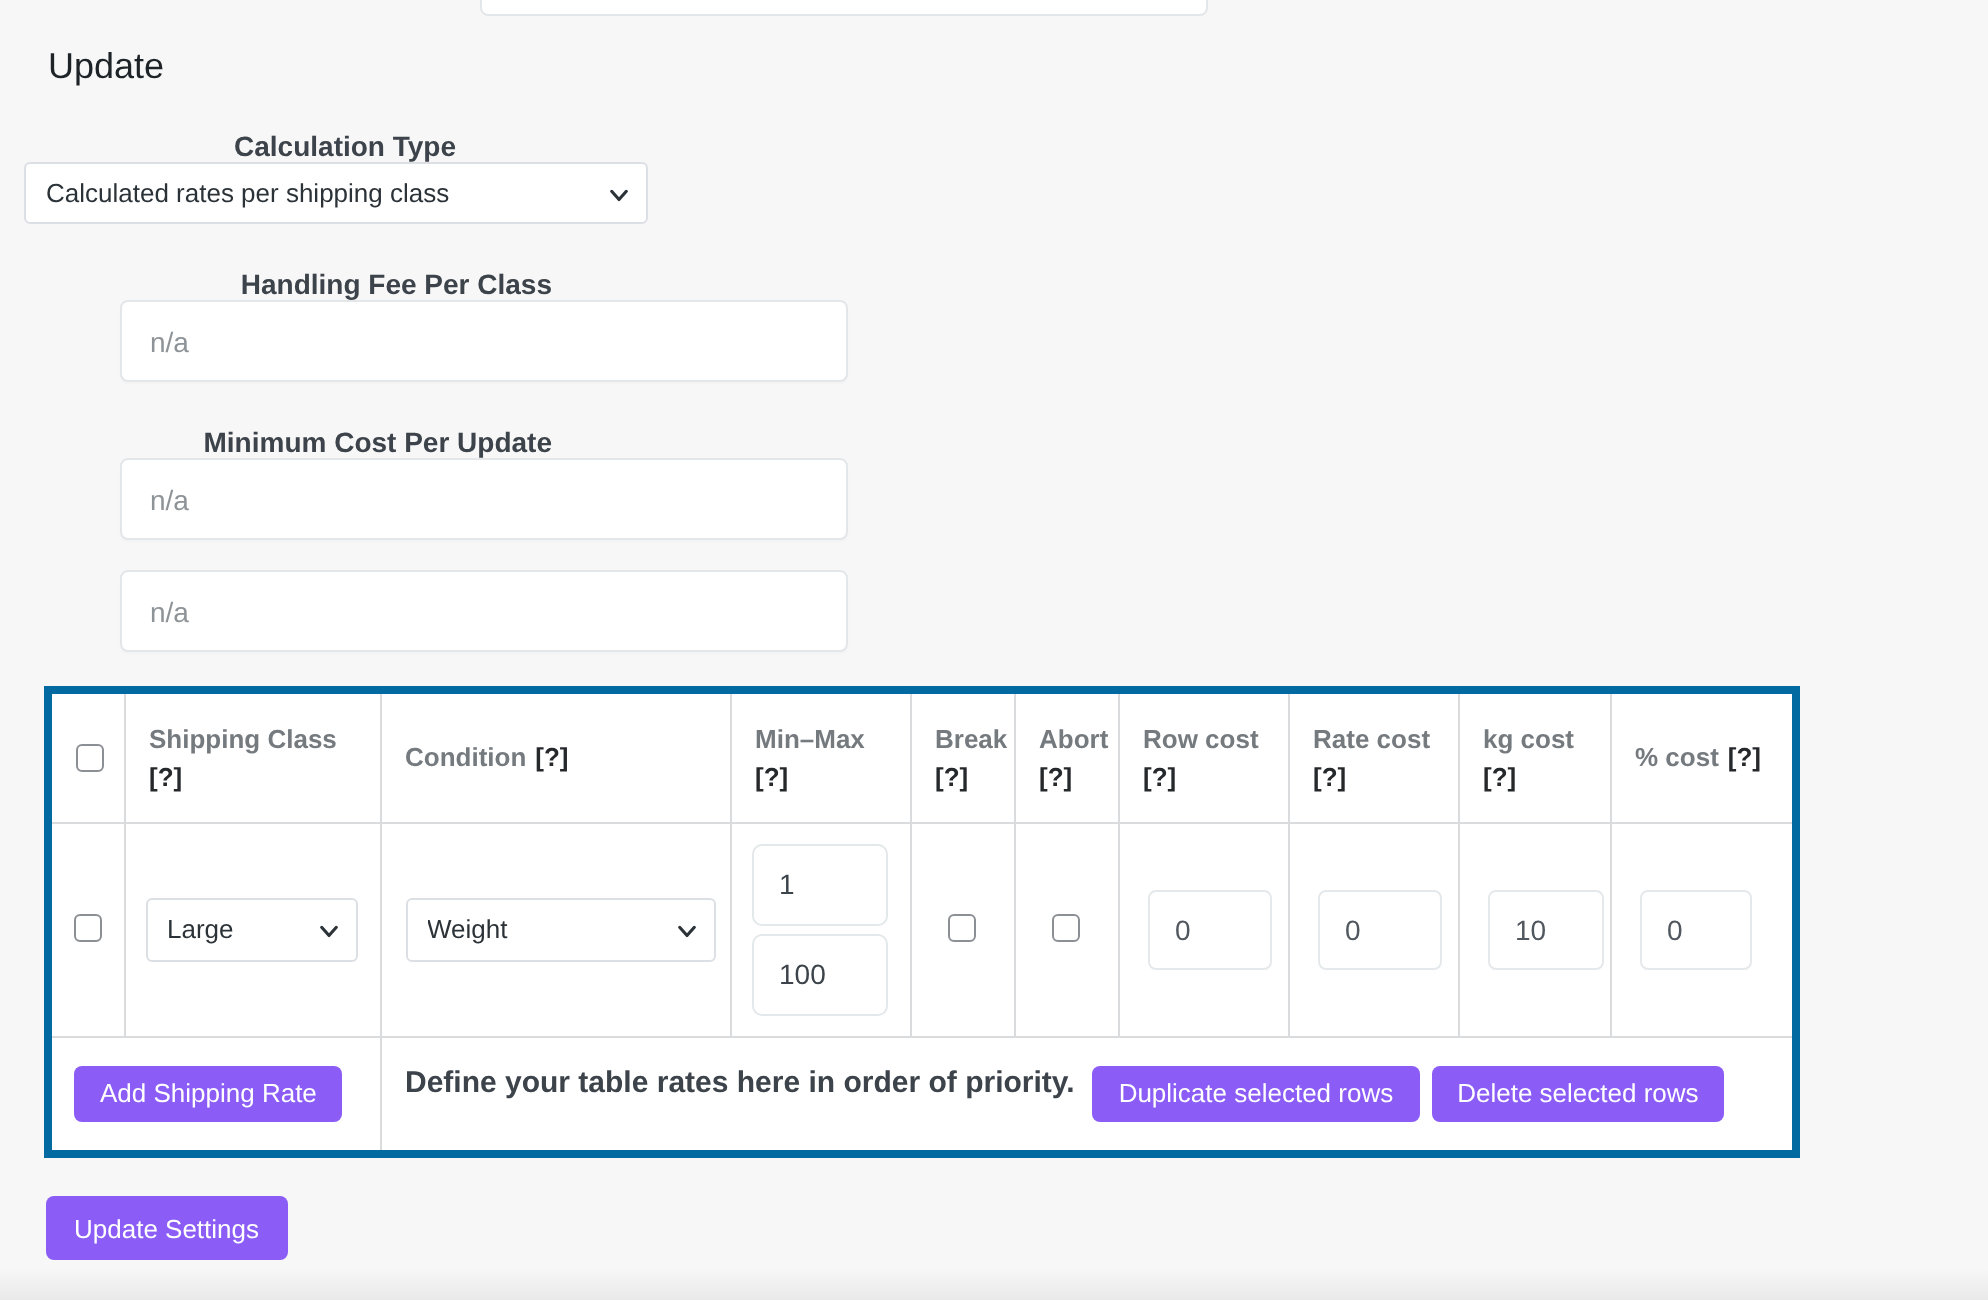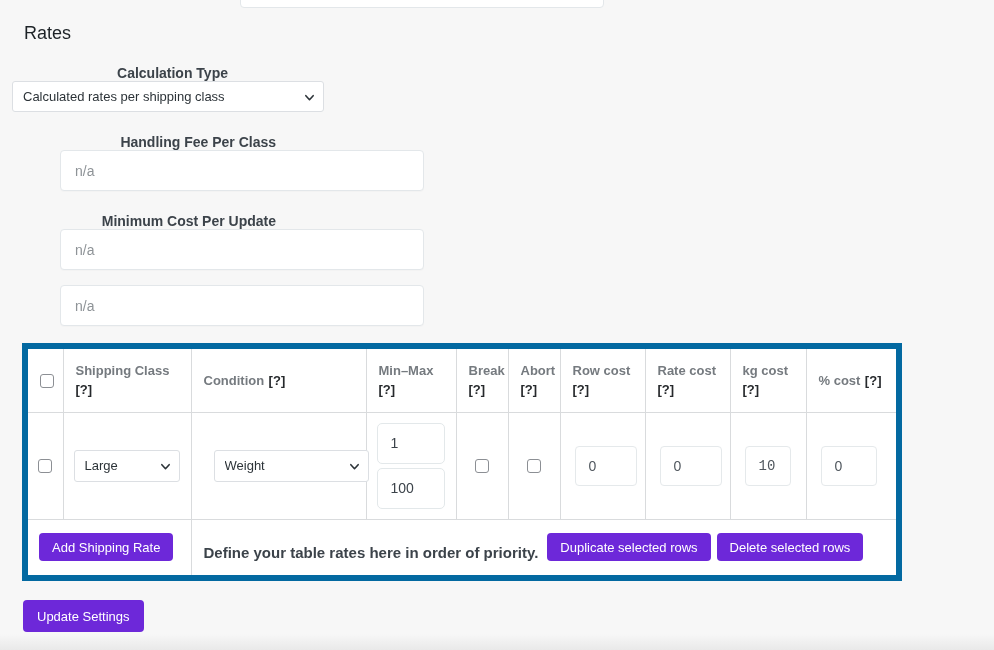--- a/index.html
+++ b/index.html
@@ -62,21 +62,21 @@
   .text-input::placeholder { color: #8e9397; opacity: 1; }
 
   .table-rates-title { margin-top: 17px; }
 
   
   table.rates-table {
     margin: 17px 0 0 22px;
     width: 874px;
     border-collapse: collapse;
     background: #fff;
-    border: 6px solid #0369a1;
+    border: 4px solid #0369a1;
     table-layout: fixed;
   }
   .rates-table th, .rates-table td {
     border: 1px solid #d9dbdd;
     vertical-align: middle;
   }
   .rates-table thead th { height: 66px; padding: 0 12px; text-align: left; }
   .rates-table tbody td { height: 107px; }
   .rates-table tfoot td { height: 59px; }
   .th-label { color: #757a7f; font-weight: 700; font-size: 13px; line-height: 19px; }
@@ -84,48 +84,48 @@
   .cell-center { text-align: center; }
 
   input[type="checkbox"] {
     appearance: none; -webkit-appearance: none;
     width: 14px; height: 14px;
     border: 1px solid #8c8f94; border-radius: 3px; background: #fff;
     vertical-align: middle; margin: 0;
   }
 
   .select-class { width: 106px; margin-left: 10px; }
-  .select-condition { width: 155px; margin-left: 22px; }
+  .select-condition { width: 155px; margin-left: 12px; }
   .row-select select { height: 32px; }
 
   .minmax-cell { padding-left: 10px; }
   .minmax-input {
     display: block; width: 68px; height: 41px;
     background: #fff; border: 1px solid #e3e8ea; border-radius: 5px;
     font-family: inherit; font-size: 14px; color: #3c434a;
     padding: 0 0 0 13px;
   }
   .minmax-input + .minmax-input { margin-top: 4px; }
 
   .cost-cell { padding-left: 14px; }
   .cost-input {
     width: 62px; height: 40px;
     background: #fff; border: 1px solid #e5e9eb; border-radius: 4px;
     font-family: inherit; font-size: 14px; color: #50575e;
     padding: 0 0 0 13px;
   }
 
   .btn-red {
-    background: #6d28d9; color: #fff; border: none; border-radius: 4px;
+    background: #8b5cf6; color: #fff; border: none; border-radius: 4px;
     font-family: inherit; font-size: 13px;
     height: 28px; padding: 0 13px; cursor: pointer;
   }
   .footer-cell-left { padding-left: 11px; }
   .footer-cell-right { padding-left: 12px; }
-  .footer-flex { display: flex; align-items: flex-end; }
+  .footer-flex { display: flex; align-items: flex-start; }
   .footer-note { font-size: 15px; font-weight: 700; color: #3c434a; }
   .footer-flex .btn-red { margin-left: 9px; }
   .footer-flex .btn-red + .btn-red { margin-left: 6px; }
 
   .btn-update {
     margin: 19px 0 0 23px;
     height: 32px; padding: 0 14px; font-size: 13px;
   }
 
   .bottom-fade {
@@ -134,21 +134,21 @@
     pointer-events: none;
   }
 </style>
 </head>
 <body>
 
 <div class="page">
 
   <div class="top-partial-input"></div>
 
-  <div class="section-title">Rates</div>
+  <div class="section-title">Update</div>
 
   <div class="form-rows">
 
     <div class="form-row">
       <div class="form-label">Calculation Type</div>
       <div class="form-control-wrap">
         <span class="select-wrap select-calc">
           <select>
             <option>Calculated rates per shipping class</option>
           </select>
@@ -233,21 +233,21 @@
           </span>
         </td>
         <td class="minmax-cell">
           <input class="minmax-input" type="text" value="1" style="">
           <input class="minmax-input" type="text" value="100" style="">
         </td>
         <td class="cell-center"><input type="checkbox" style=""></td>
         <td class="cell-center"><input type="checkbox" style=""></td>
         <td class="cost-cell"><input class="cost-input" type="text" value="0" style=""></td>
         <td class="cost-cell"><input class="cost-input" type="text" value="0" style=""></td>
-        <td class="cost-cell"><input class="cost-input" style="width: 46px; font-family: Liberation Mono, monospace;" type="text" value="10"></td>
+        <td class="cost-cell"><input class="cost-input" style="width: 58px;" type="text" value="10"></td>
         <td class="cost-cell"><input class="cost-input" style="width: 56px;" type="text" value="0"></td>
       </tr>
     </tbody>
     <tfoot>
       <tr>
         <td colspan="2" class="footer-cell-left">
           <button class="btn-red">Add Shipping Rate</button>
         </td>
         <td colspan="8" class="footer-cell-right">
           <div class="footer-flex">

